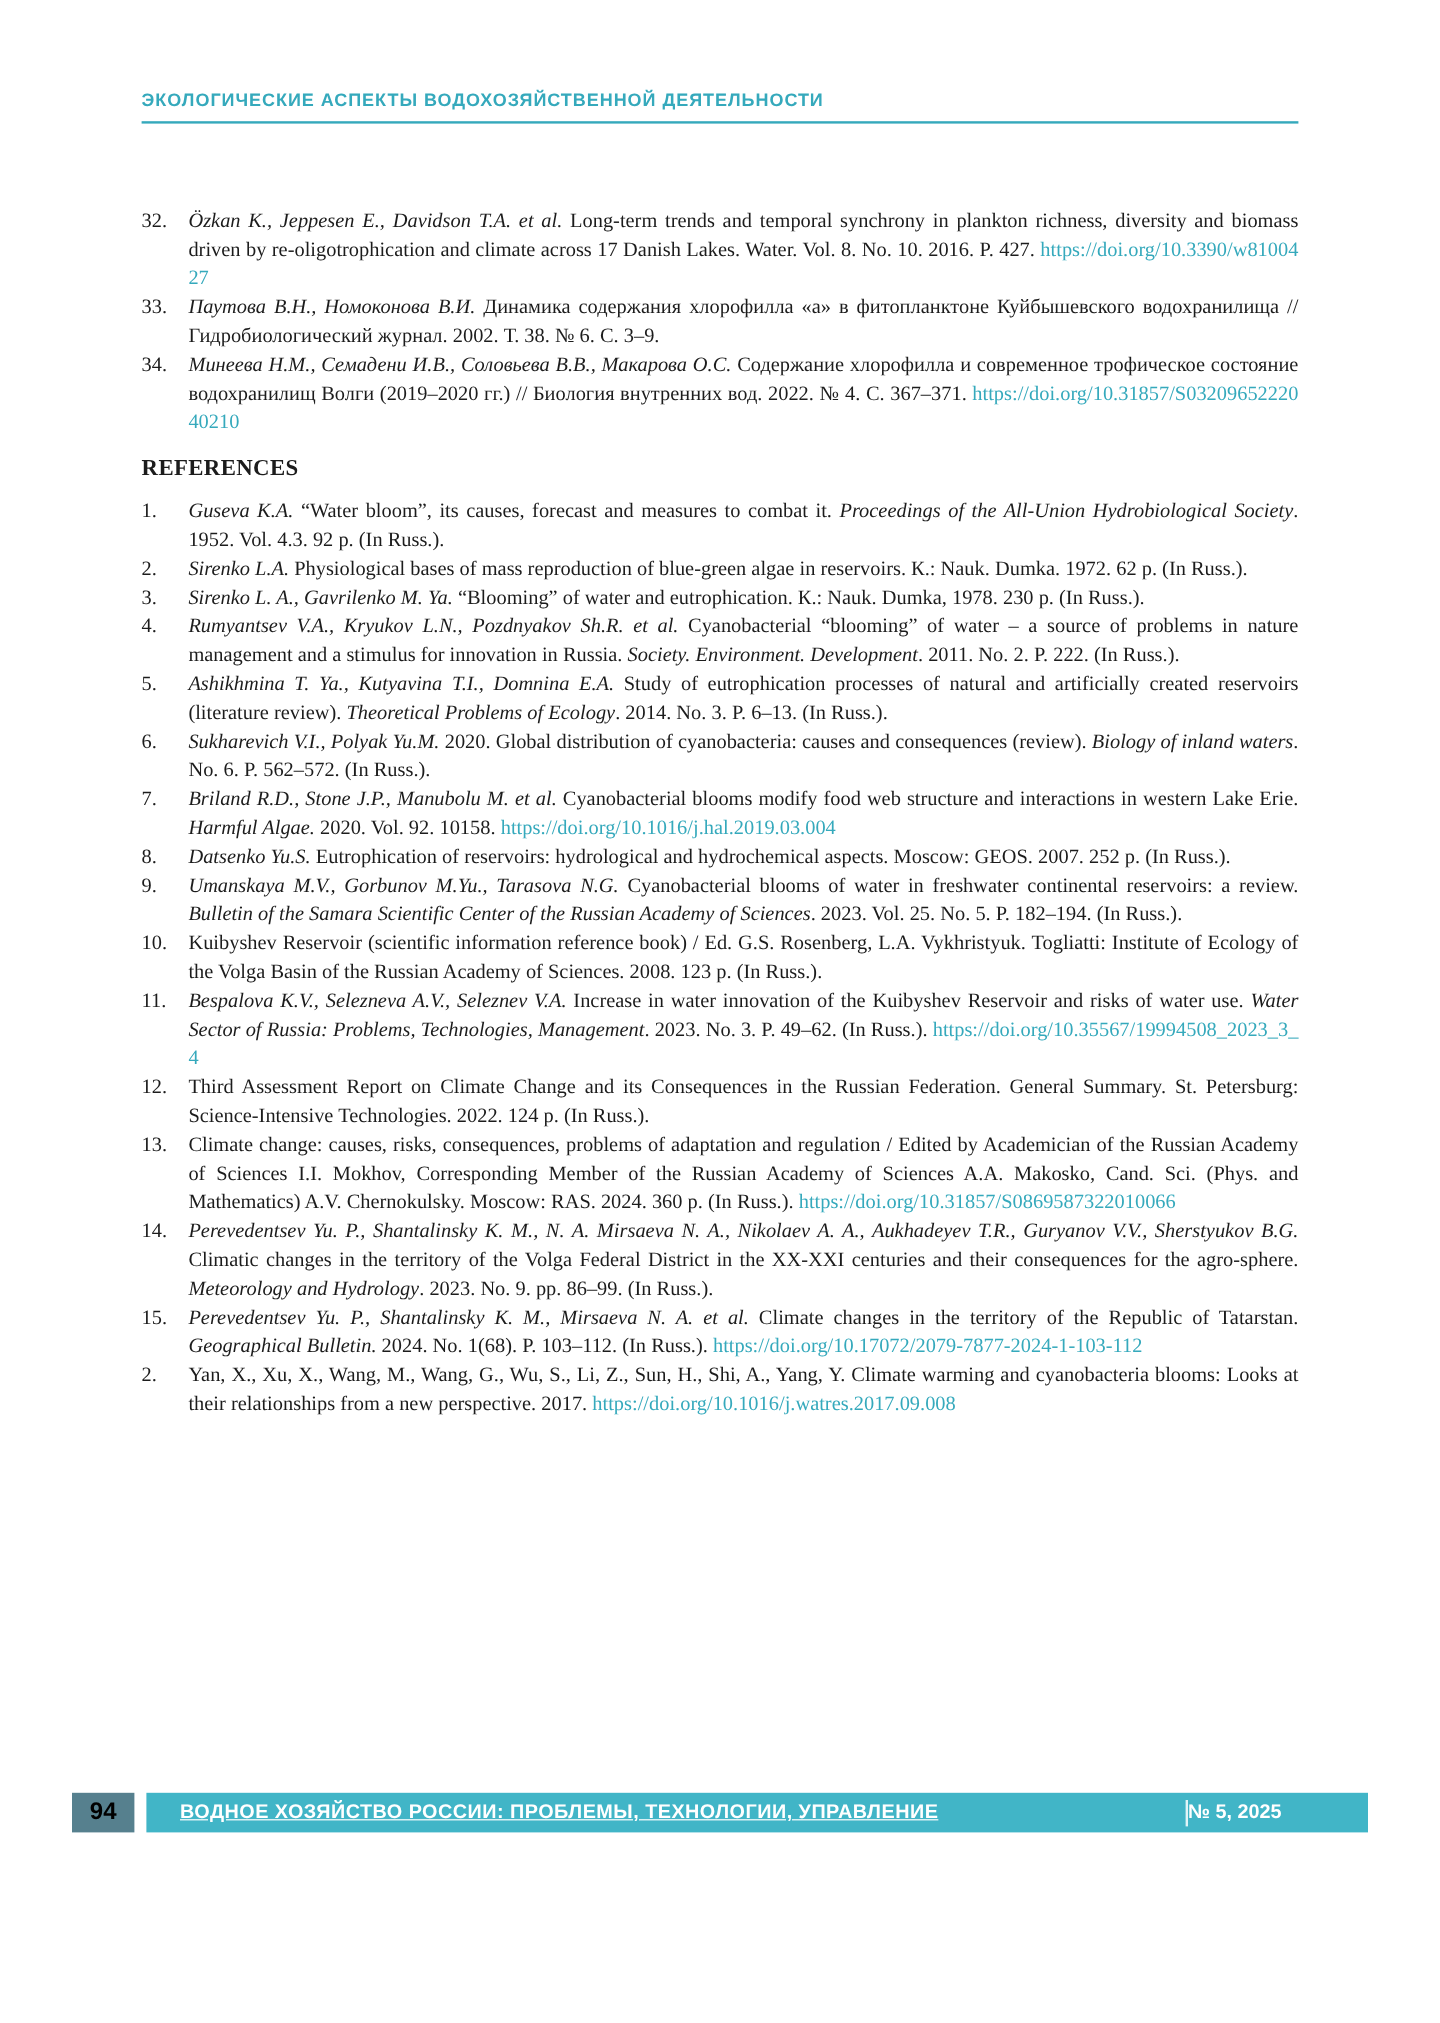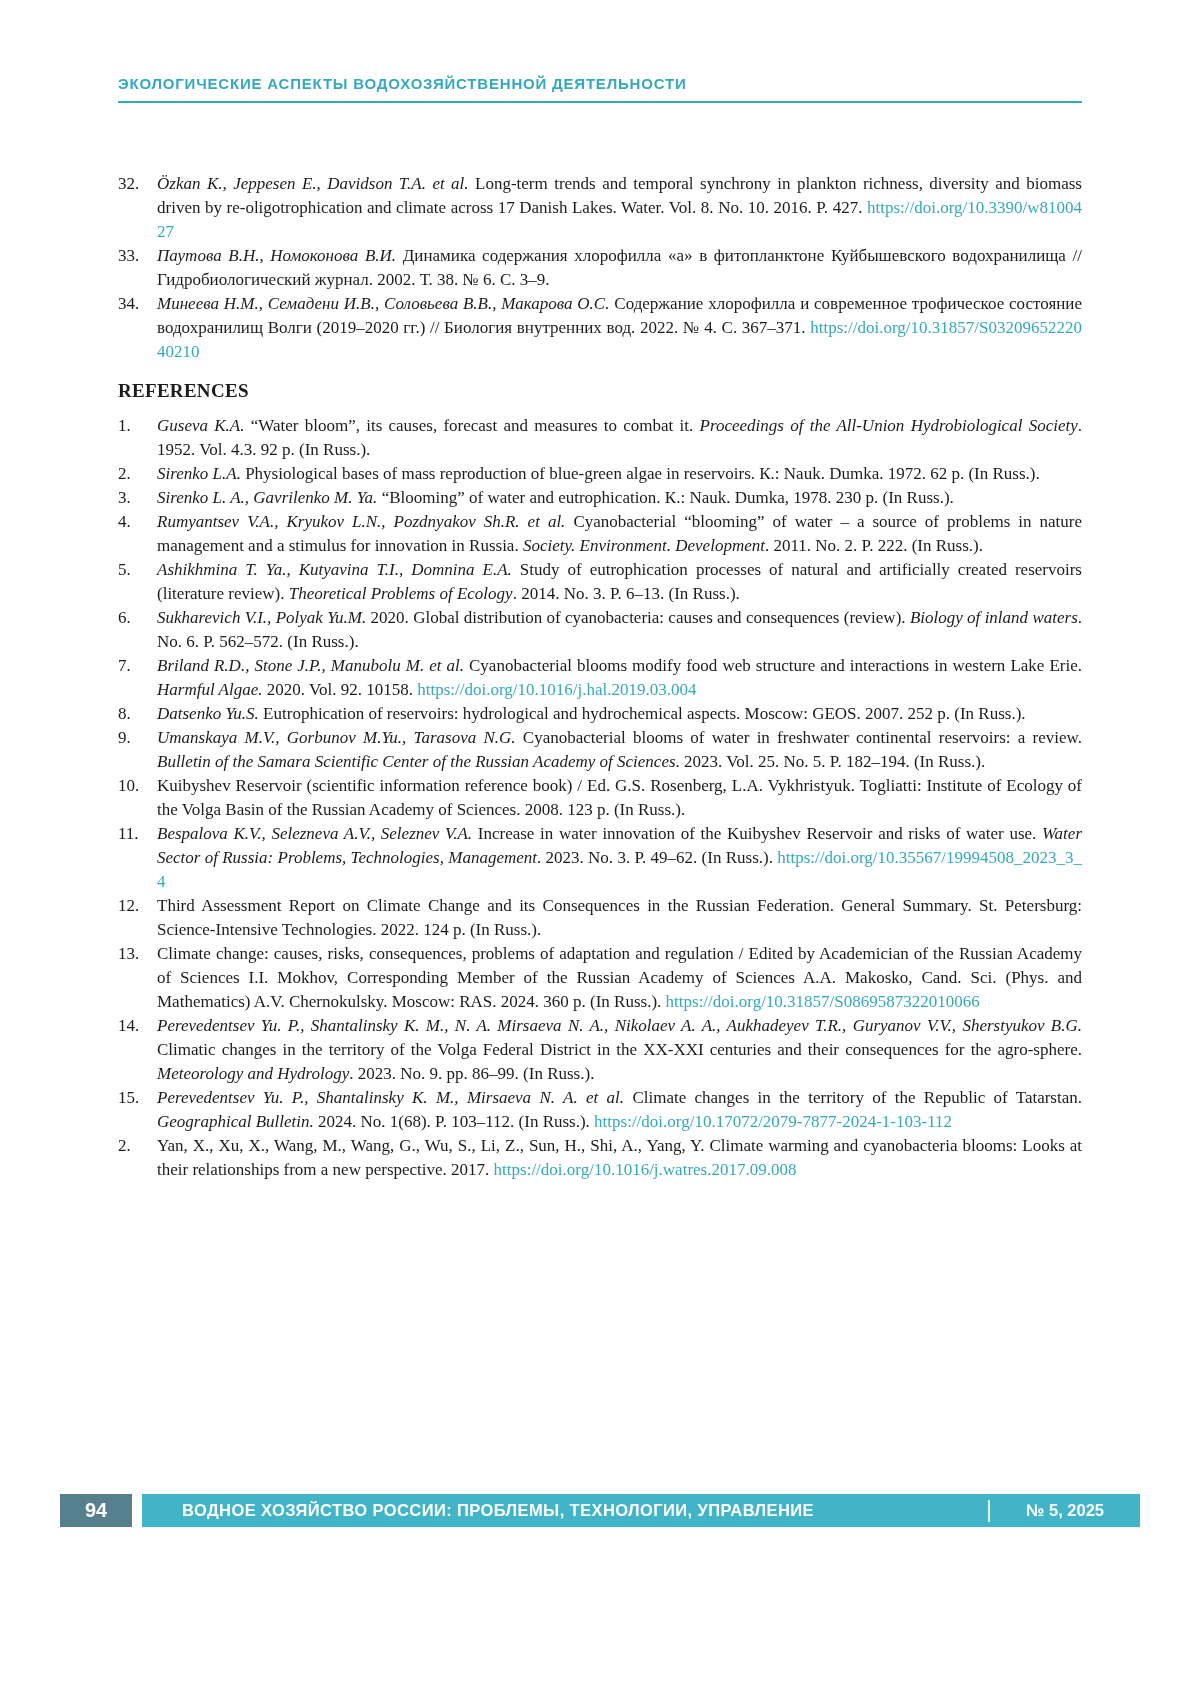--- a/index.html
+++ b/index.html
@@ -34,32 +34,32 @@
     font-size:19px; font-weight:bold; text-align:left;
     margin:16px 0 12px 0; letter-spacing:0.3px;
     font-family:"Liberation Serif", serif;
   }
 
   .footer {
     position:absolute; left:60px; right:60px; top:1494px; height:33px;
     display:flex; font-family:"Liberation Sans", sans-serif;
   }
   .page-num {
-    width:72px; background:#56808e; color:#ffffff;
+    width:52px; background:#56808e; color:#000000;
     font-weight:bold; font-size:20px;
     display:flex; align-items:center; justify-content:center;
   }
   .footer-bar {
     flex:1; margin-left:10px; background:#41b5c7; color:#ffffff;
     display:flex; align-items:center;
     font-weight:bold; font-size:16.5px;
   }
-  .footer-title { flex:1; padding-left:40px; letter-spacing:0.4px; white-space:nowrap; }
+  .footer-title { flex:1; padding-left:28px; letter-spacing:0.4px; white-space:nowrap;text-decoration:underline; }
   .footer-divider { width:2px; height:22px; background:rgba(255,255,255,0.85); flex:0 0 2px; }
-  .footer-issue { width:150px; text-align:center; white-space:nowrap; }
+  .footer-issue { width:150px; white-space:nowrap; }
 </style>
 </head>
 <body>
 
 <div class="page">
 
   <div class="running-title">ЭКОЛОГИЧЕСКИЕ АСПЕКТЫ ВОДОХОЗЯЙСТВЕННОЙ ДЕЯТЕЛЬНОСТИ</div>
   <div class="head-rule"></div>
 
   <div class="content">

